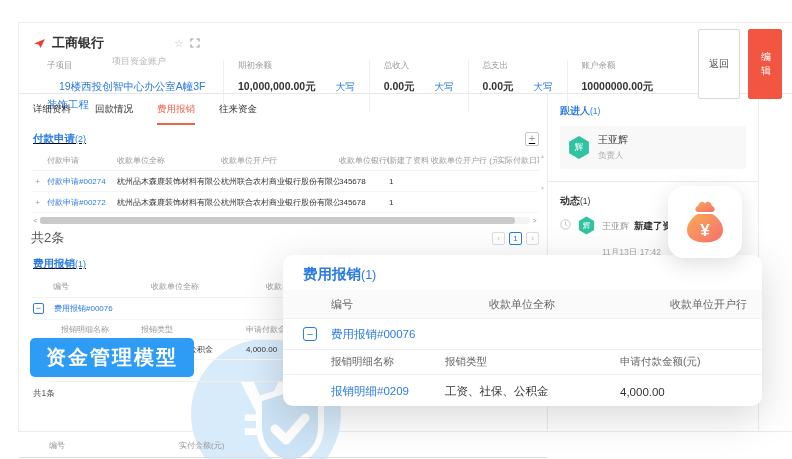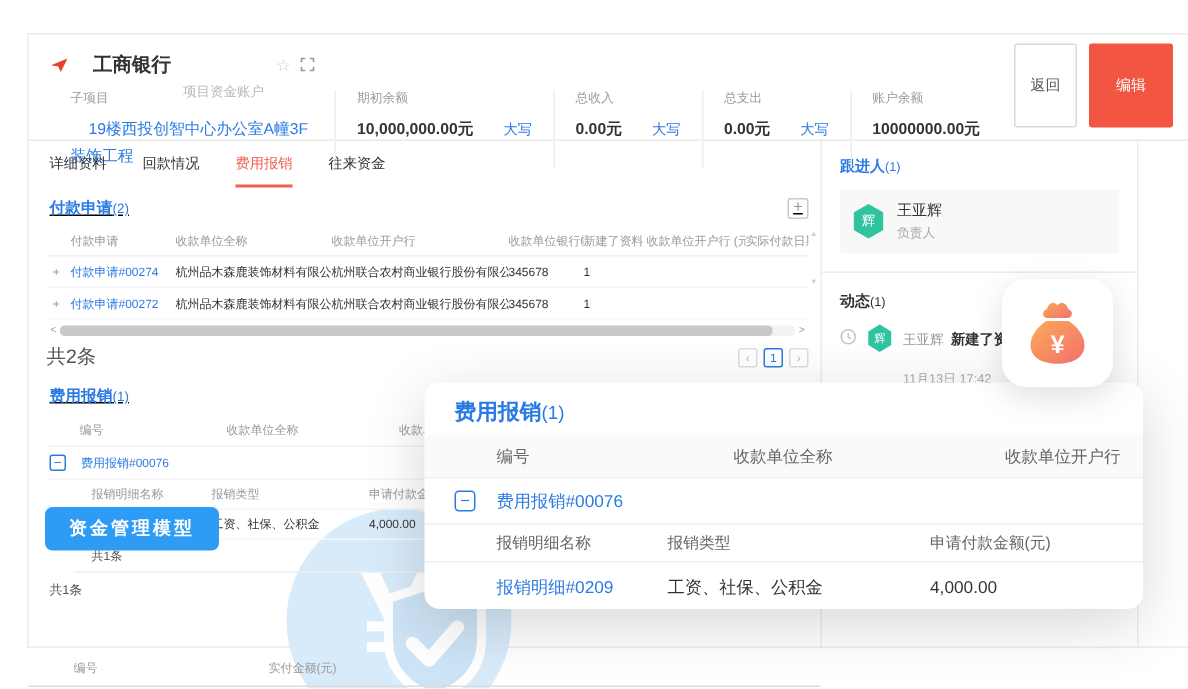--- a/index.html
+++ b/index.html
@@ -13,27 +13,27 @@
 
   
   .watermark { position:absolute; left:172px; top:316px; width:150px; height:150px; z-index:0; }
   .wm-circle { width:150px; height:150px; border-radius:50%; background:#d8ebfa; display:flex; align-items:center; justify-content:center; }
   .wm-yen { font-size:92px; font-weight:bold; color:#fff; line-height:1; }
   .wm-shield { position:absolute; left:62px; top:46px; }
 
   
   .card-header { height:71px; border-bottom:1px solid #e8e8e8; padding:9px 0 0 14px; position:relative; background:transparent; }
   .title-row { display:flex; align-items:center; height:22px; }
-  .bank-name { font-size:13px; font-weight:bold; color:#333; margin-left:16px;font-family:Liberation Mono, monospace; }
+  .bank-name { font-size:13px; font-weight:bold; color:#333; margin-left:6px;font-family:Liberation Mono, monospace; }
   .account-type { font-size:9px; color:#b8b8b8; margin-left:8px;margin-top:36px; }
   .star-icon { font-size:11px; color:#c9c9c9; margin-left:8px; cursor:pointer; }
   .fullscreen-icon { margin-left:6px; display:inline-flex; cursor:pointer; }
   .header-buttons { position:absolute; right:10px; top:6px; display:flex; }
   .btn-back { font-size:10px; color:#555; background:#fff; border:1px solid #d9d9d9; border-radius:2px; padding:4px 10px; cursor:pointer; }
-  .btn-edit { font-size:10px; color:#fff; background:#f25643; border:1px solid #f25643; border-radius:2px; padding:20px 12px; margin-left:8px; cursor:pointer; width:56px; }
+  .btn-edit { font-size:10px; color:#fff; background:#f25643; border:1px solid #f25643; border-radius:2px; padding:20px 12px; margin-left:8px; cursor:pointer; width:34px; }
   .summary-row { display:flex; margin-top:6px; }
   .field { padding:0 14px; }
   .field + .field { border-left:1px solid #eee; }
   .field:first-child { padding-left:14px; width:190px; }
   .f-label { font-size:8.5px; color:#9a9a9a; display:block; margin-bottom:4px; }
   .f-value { font-size:10.5px; color:#333; font-weight:bold; }
   .f-value.link { color:#2a7ae4; font-weight:normal; cursor:pointer;margin-left:12px; }
   .f-action { font-size:9.5px; color:#2a7ae4; margin-left:20px; cursor:pointer; }
 
   
@@ -121,21 +121,21 @@
   .pp-header { height:29px; background:#fafafa; display:flex; align-items:center; font-size:11px; color:#666; border-bottom:1px solid #f0f0f0; }
   .pc1{width:206px; padding-left:48px;} .pc2{width:181px;} .pc3{flex:1; white-space:nowrap; overflow:hidden;}
   .pp-row1 { height:31px; display:flex; align-items:center; border-bottom:1px solid #f0f0f0; font-size:11.5px; }
   .pp-minus { width:14px; height:14px; border:1px solid #2a7ae4; border-radius:3px; color:#2a7ae4; font-size:11px; line-height:12px; text-align:center; margin:0 14px 0 20px; cursor:pointer; background:#fff; }
   .pp-subheader { height:25px; display:flex; align-items:center; font-size:10.5px; color:#666; border-bottom:1px solid #f0f0f0; }
   .qc1{width:162px; padding-left:48px;} .qc2{width:175px;} .qc3{flex:1;}
   .pp-row2 { height:33px; display:flex; align-items:center; font-size:11.5px; color:#333; }
 
   
   .model-label { position:absolute; left:30px; top:338px; z-index:12; background:#2e9cf5; color:#fff;
-                 font-size:12px; font-weight:bold; padding:6px 16px; border-radius:5px; letter-spacing:2px; }
+                 font-size:20px; font-weight:bold; padding:6px 16px; border-radius:5px; letter-spacing:2px; }
 </style>
 </head>
 <body>
 
 <div class="page">
 
   <div class="card">
 
     <div class="watermark">
       <div class="wm-circle">

